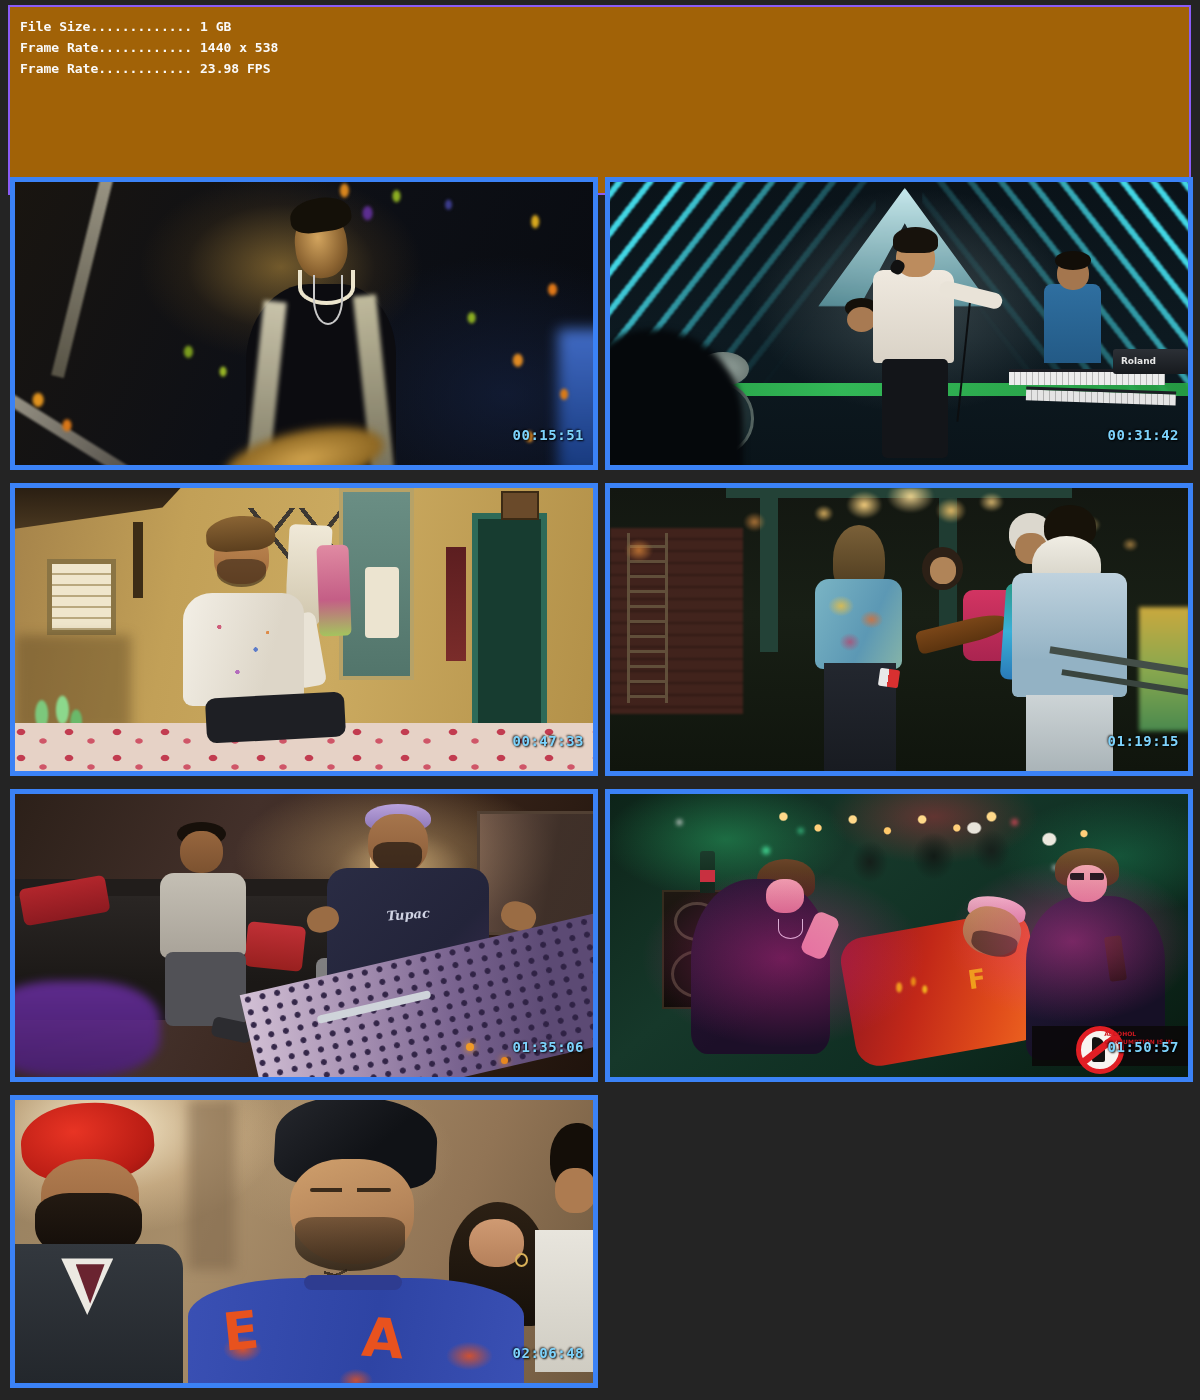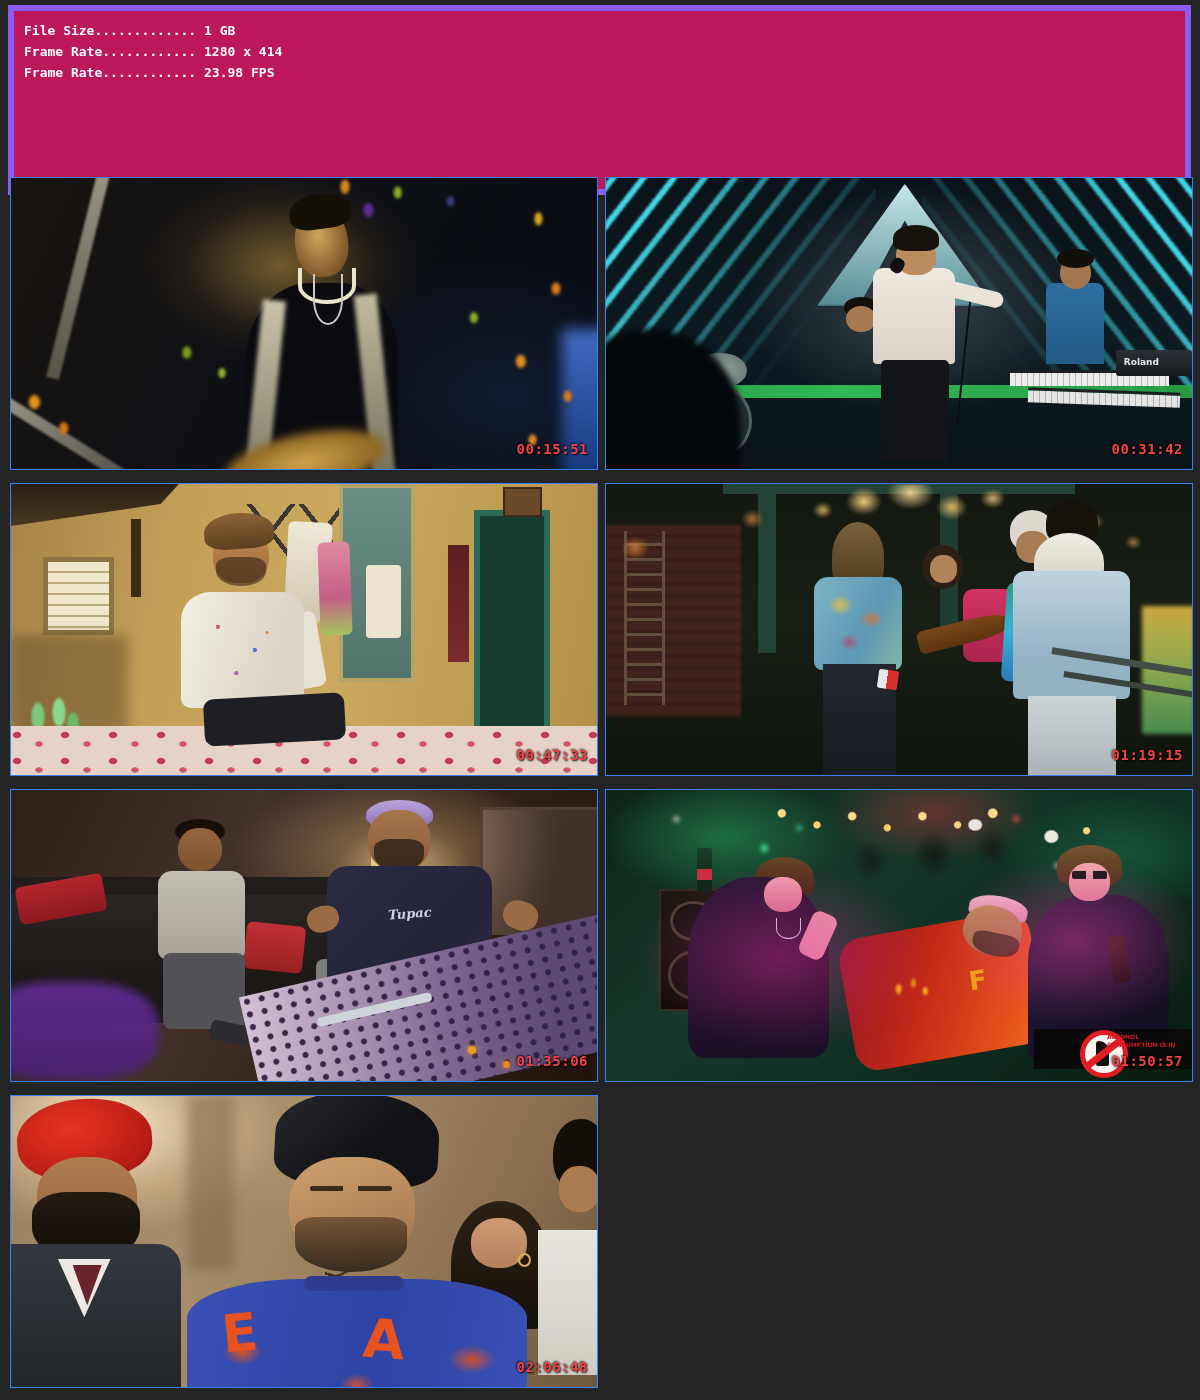--- a/index.html
+++ b/index.html
@@ -1,30 +1,30 @@
 <!DOCTYPE html>
 <html><head>
 <meta charset="utf-8">
 <style>
   html,body{margin:0;padding:0;background:#242424;}
   .page{position:relative;width:1200px;height:1400px;background:#242424;overflow:hidden;
         font-family:"DejaVu Sans Mono", monospace;}
   
-  .info-box{position:absolute;left:8px;top:5px;width:1183px;height:190px;background:#be185d;
-            border:6px solid #8b5cf6;box-sizing:border-box;padding:9px 0 0 10px;}
+  .info-box{position:absolute;left:8px;top:5px;width:1183px;height:190px;background:#a16207;
+            border:2px solid #8b5cf6;box-sizing:border-box;padding:9px 0 0 10px;}
   .info-line{font-weight:bold;font-size:13px;line-height:21px;color:#fafafa;white-space:pre;}
   .info-line .val{padding-left:1ch;}
   
   .grid{position:absolute;left:10px;top:177px;width:1183px;display:grid;
         grid-template-columns:588px 588px;grid-auto-rows:293px;column-gap:7px;row-gap:13px;}
-  figure.thumb{margin:0;position:relative;overflow:hidden;border:1px solid #3b82f6;
+  figure.thumb{margin:0;position:relative;overflow:hidden;border:5px solid #3b82f6;
                box-sizing:border-box;background:#000;}
   .art{position:absolute;inset:0;}
   .art div,.art span{position:absolute;}
-  .ts{position:absolute;right:9px;bottom:12px;z-index:20;font-weight:bold;font-size:14px;color:#ef4444;
+  .ts{position:absolute;right:9px;bottom:22px;z-index:20;font-weight:bold;font-size:14px;color:#7dd3fc;
       letter-spacing:.5px;text-shadow:1px 1px 2px rgba(0,0,0,.95),-1px -1px 2px rgba(0,0,0,.7);}
   
   .t1 .bg{inset:0;background:
     radial-gradient(34% 46% at 46% 30%, rgba(196,150,62,.55), rgba(90,66,28,.22) 48%, transparent 72%),
     radial-gradient(50% 70% at 85% 75%, rgba(24,40,80,.5), transparent 70%),
     linear-gradient(115deg,#191510 0%,#0e1016 45%,#080b11 100%);}
   .t1 .beam{left:11%;top:-12%;width:13px;height:82%;background:linear-gradient(#d0cab4,#6f6a58);
     transform:rotate(14deg);opacity:.75;filter:blur(1px);}
   .t1 .beam2{left:-4%;bottom:6%;width:30%;height:12px;background:linear-gradient(90deg,#b9b4a4,#57524a);
     transform:rotate(32deg);opacity:.8;filter:blur(1px);}
@@ -405,21 +405,21 @@
   .t8 .letterE{left:36%;top:71%;color:#e8521e;font:bold 52px "DejaVu Sans",sans-serif;transform:rotate(-6deg);}
   .t8 .letterA{left:60%;top:73%;color:#e8521e;font:bold 54px "DejaVu Sans",sans-serif;transform:rotate(4deg);}
 </style>
 </head>
 <body>
 
 <div class="page">
 
   <div class="info-box">
     <div class="info-line"><span>File Size</span><span>.............</span><span class="val">1 GB</span></div>
-    <div class="info-line"><span>Frame Rate</span><span>............</span><span class="val">1280 x 414</span></div>
+    <div class="info-line"><span>Frame Rate</span><span>............</span><span class="val">1440 x 538</span></div>
     <div class="info-line"><span>Frame Rate</span><span>............</span><span class="val">23.98 FPS</span></div>
   </div>
 
   <div class="grid">
 
     <figure class="thumb t1">
       <div class="art">
         <div class="bg"></div>
         <div class="beam"></div>
         <div class="beam2"></div>

